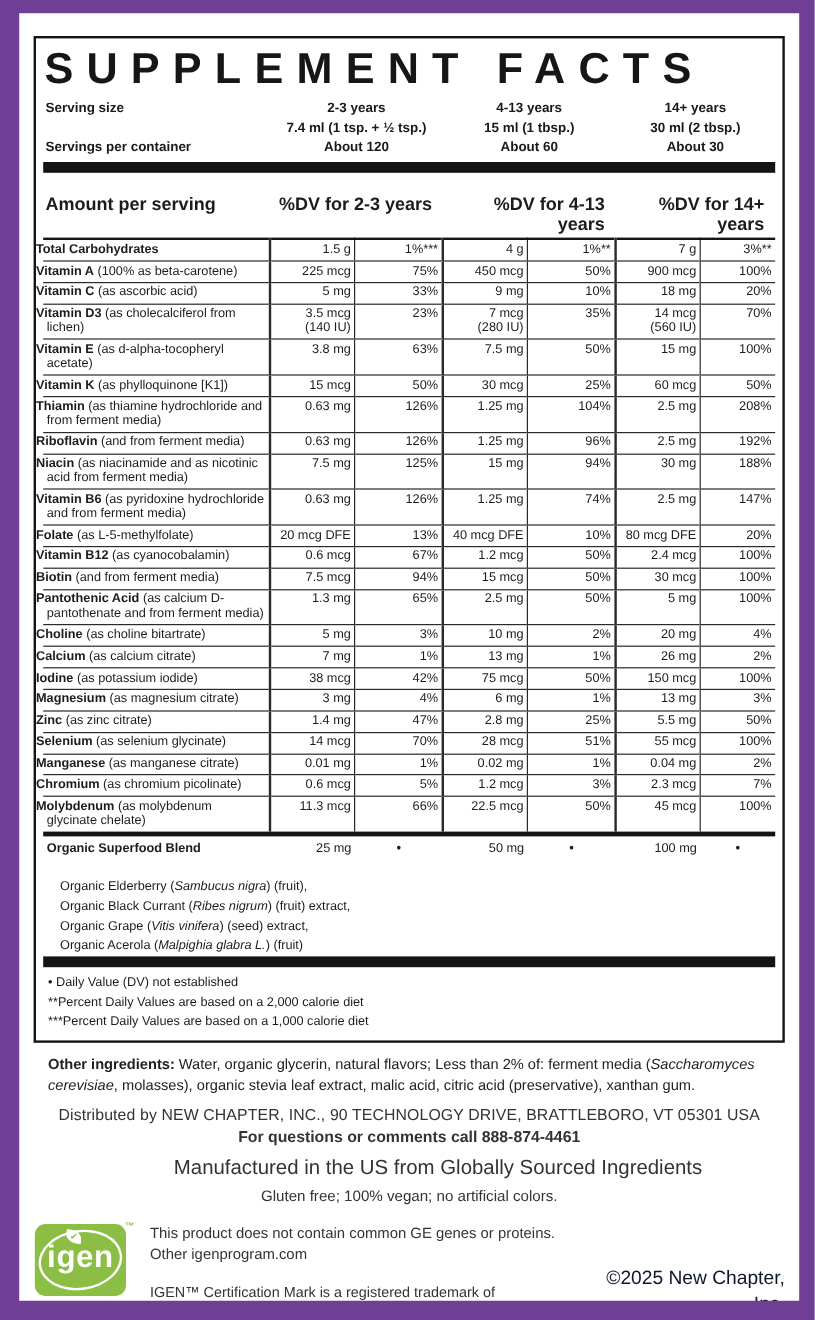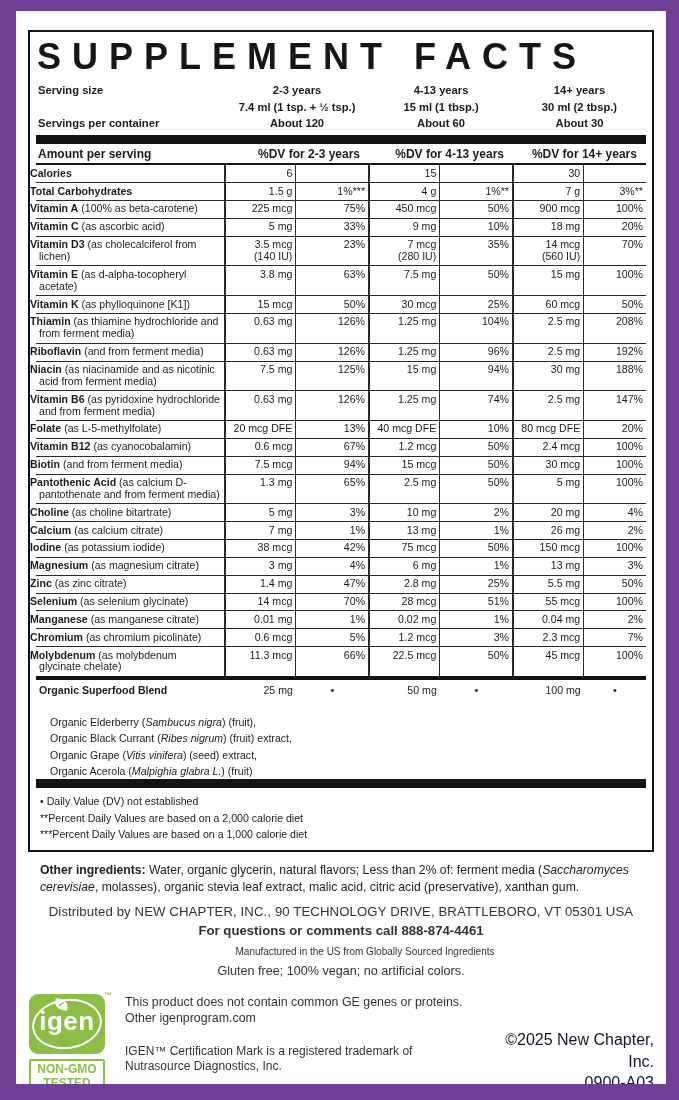--- a/index.html
+++ b/index.html
@@ -28,21 +28,21 @@
     font-size:11.2px;font-weight:bold;line-height:1.5;color:#1a1a1a;
   }
   .serv-grid .lab{text-align:left;padding-left:2px;}
   .serv-grid .ctr{text-align:center;}
   .hbar{background:#141414;}
   .h9{height:9px;margin-top:3px;}
   .h4{height:4px;}
   .h9b{height:9px;}
   .dv-head{
     display:grid;grid-template-columns:31% 23.6% 23.6% 21.8%;
-    font-size:12px;font-weight:bold;padding:3px 0 2px 0;
+    font-size:15px;font-weight:bold;padding:18px 0 2px 0;
   }
   .dv-head .lab{padding-left:2px;}
   .dv-head .dvh{text-align:right;padding-right:9px;}
 
   table.nut{width:100%;border-collapse:collapse;border-top:2.5px solid #141414;
     font-size:10.6px;line-height:1.12;table-layout:fixed;}
   table.nut td{border-top:1px solid #2a2a2a;padding:2.5px 3px;vertical-align:top;}
   table.nut tr:first-child td{border-top:none;}
   td.nm{padding-left:13px;text-indent:-9px;}
   td.a{text-align:right;padding-right:9px;border-left:2px solid #2a2a2a;white-space:pre-line;}
@@ -58,21 +58,21 @@
 
   .footnotes{font-size:10.6px;line-height:1.55;padding:5px 2px 7px 4px;}
 
   
   .other-ing{margin:10px 14px 0 24px;font-size:12.2px;line-height:1.38;color:#222;}
   .other-ing b{font-weight:bold;}
   .other-ing i{font-style:italic;}
   .c-line{text-align:center;color:#333;}
   .distributor{margin-top:9px;font-size:13.2px;letter-spacing:0.1px;}
   .questions{margin-top:4px;font-size:13.2px;font-weight:bold;}
-  .manufactured{margin-top:8px;font-size:10px;padding-left:48px;}
+  .manufactured{margin-top:8px;font-size:17px;padding-left:48px;}
   .claims{margin-top:7px;font-size:12.6px;}
 
   
   .igen-row{display:flex;margin:16px 12px 0 13px;gap:16px;}
   .igen-col{width:80px;position:relative;flex:0 0 80px;}
   .igen-logo{
     width:76px;height:60px;background:#8CBE46;border-radius:9px;position:relative;
   }
   .igen-ellipse{
     position:absolute;left:3px;right:3px;top:5px;bottom:5px;
@@ -140,29 +140,20 @@
       <colgroup>
         <col style="width:31%">
           <col style="width:11.6%">
           <col style="width:12%">
         <col style="width:11.6%">
           <col style="width:12%">
           <col style="width:11.6%">
           <col style="width:10.2%">
       </colgroup>
       <tbody>
-          <tr>
-            <td class="nm"><b>Calories</b></td>
-            <td class="a">6</td>
-            <td class="d"></td>
-            <td class="a">15</td>
-            <td class="d"></td>
-            <td class="a">30</td>
-            <td class="d"></td>
-          </tr>
           <tr>
             <td class="nm"><b>Total Carbohydrates</b></td>
             <td class="a">1.5 g</td>
             <td class="d">1%***</td>
             <td class="a">4 g</td>
             <td class="d">1%**</td>
             <td class="a">7 g</td>
             <td class="d">3%**</td>
           </tr>
           <tr>

